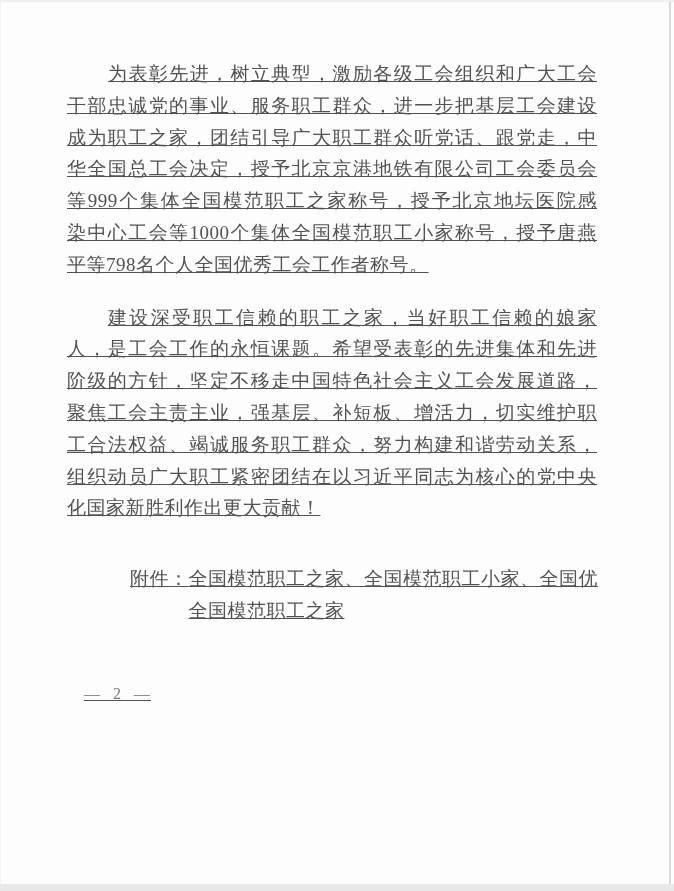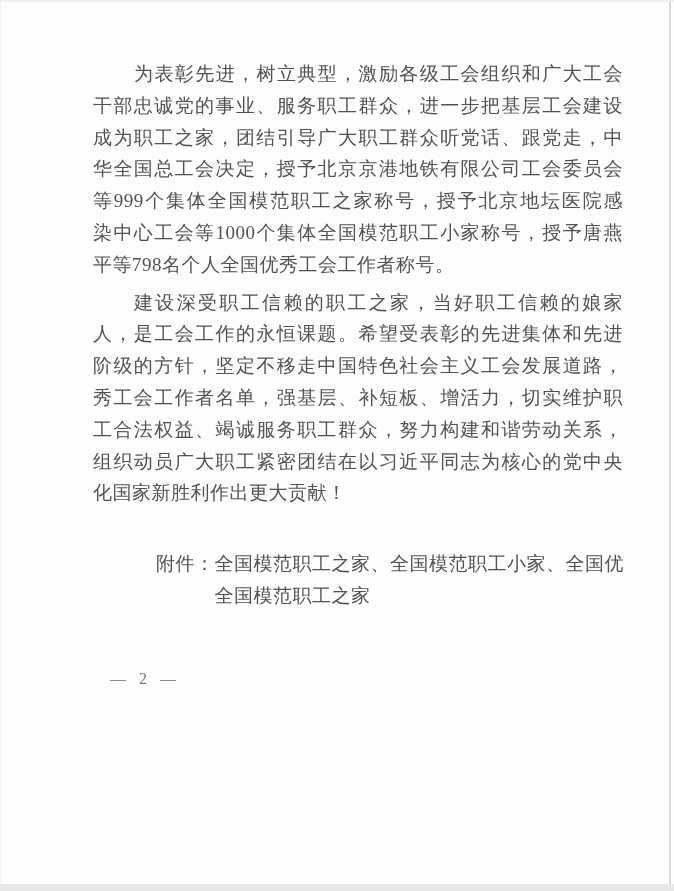--- a/index.html
+++ b/index.html
@@ -16,38 +16,39 @@
     font-family: "Liberation Serif", "DejaVu Serif", serif;
   }
   
   .edge-top    { position: absolute; left: 0; top: 0; width: 674px; height: 2px; background: #f0f0f0; }
   .edge-left   { position: absolute; left: 0; top: 0; width: 1px; height: 891px; background: #f2f2f2; }
   .edge-right  { position: absolute; left: 669px; top: 2px; width: 2px; height: 883px; background: #d9d9d9; }
   .edge-bottom { position: absolute; left: 0; top: 884px; width: 674px; height: 7px; background: #e8e8e8; }
 
   .content {
     position: absolute;
-    left: 93px;
+    left: 67px;
     top: 58px;
     width: 530px;
     color: #525252;
     font-size: 19px;
     letter-spacing: 0.5px;
+    text-decoration: underline;
   }
   .line {
     height: 31.8px;
     line-height: 31.8px;
     white-space: nowrap;
     text-align: justify;
     text-align-last: justify;
     text-justify: inter-character;
   }
   .line.last  { text-align-last: left; }
   .line.first { text-indent: 41px; }
-  .para + .para { margin-top: 6px; }
+  .para + .para { margin-top: 21px; }
 
   .attachment {
     margin-top: 39px;
     margin-left: 63px;
     display: flex;
     align-items: flex-start;
   }
   .att-label {
     flex: 0 0 auto;
     line-height: 31.8px;
@@ -83,21 +84,21 @@
           <div class="line">成为职工之家，团结引导广大职工群众听党话、跟党走，中</div>
           <div class="line">华全国总工会决定，授予北京京港地铁有限公司工会委员会</div>
           <div class="line">等999个集体全国模范职工之家称号，授予北京地坛医院感</div>
           <div class="line">染中心工会等1000个集体全国模范职工小家称号，授予唐燕</div>
           <div class="line last">平等798名个人全国优秀工会工作者称号。</div>
         </div>
         <div class="para">
           <div class="line first">建设深受职工信赖的职工之家，当好职工信赖的娘家</div>
           <div class="line">人，是工会工作的永恒课题。希望受表彰的先进集体和先进</div>
           <div class="line">阶级的方针，坚定不移走中国特色社会主义工会发展道路，</div>
-          <div class="line">秀工会工作者名单，强基层、补短板、增活力，切实维护职</div>
+          <div class="line">聚焦工会主责主业，强基层、补短板、增活力，切实维护职</div>
           <div class="line">工合法权益、竭诚服务职工群众，努力构建和谐劳动关系，</div>
           <div class="line">组织动员广大职工紧密团结在以习近平同志为核心的党中央</div>
           <div class="line last">化国家新胜利作出更大贡献！</div>
         </div>
       </div>
 
     <div class="attachment">
       <span class="att-label">附件：</span>
       <div class="att-lines">
           <div class="line">全国模范职工之家、全国模范职工小家、全国优</div>

